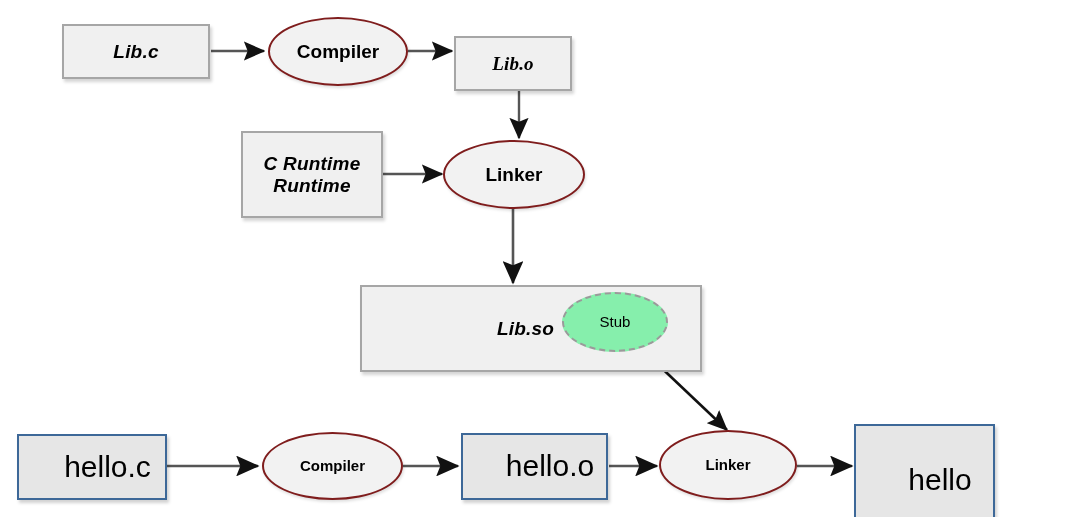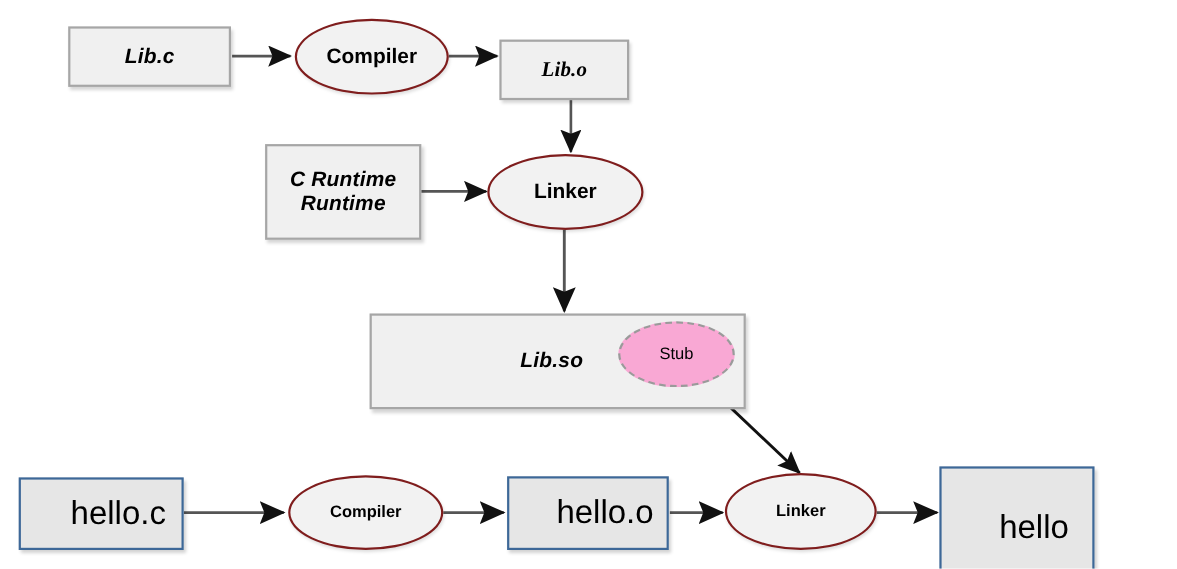--- a/index.html
+++ b/index.html
@@ -63,21 +63,21 @@
     box-shadow: 1px 2px 3px rgba(0,0,0,0.13);
     font-weight: bold;
     font-size: 19px;
   }
   .ellipse.small {
     font-size: 15px;
   }
   
   .ellipse-dashed {
     border: 2px dashed #9a9a9a;
-    background: #f9a8d4;
+    background: #86efac;
     border-radius: 50%;
     box-shadow: none;
     font-weight: normal;
     font-style: normal;
     font-size: 15px;
   }
   
   .container-box {
     justify-content: flex-start;
     align-items: center;
@@ -163,21 +163,21 @@
 
   <div class="node rect-grey" style="left:221px; top:131px; width:142px; height:87px; flex-direction:column;margin-left:20px;">
     <span>C Runtime</span>
     <span>Runtime</span>
   </div>
 
   <div class="node ellipse" style="left:443px; top:140px; width:142px; height:69px;">
     <span>Linker</span>
   </div>
 
-  <div class="node rect-grey container-box" style="left:336px; top:285px; width:342px; height:87px;text-align:right;">
+  <div class="node rect-grey container-box" style="left:360px; top:285px; width:342px; height:87px;text-align:right;">
     <span class="libso-label">Lib.so</span>
   </div>
 
   <div class="node ellipse-dashed" style="left:562px; top:292px; width:106px; height:60px;">
     <span>Stub</span>
   </div>
 
   <div class="node rect-blue" style="left:17px; top:434px; width:150px; height:66px;">
     <span>hello.c</span>
   </div>

